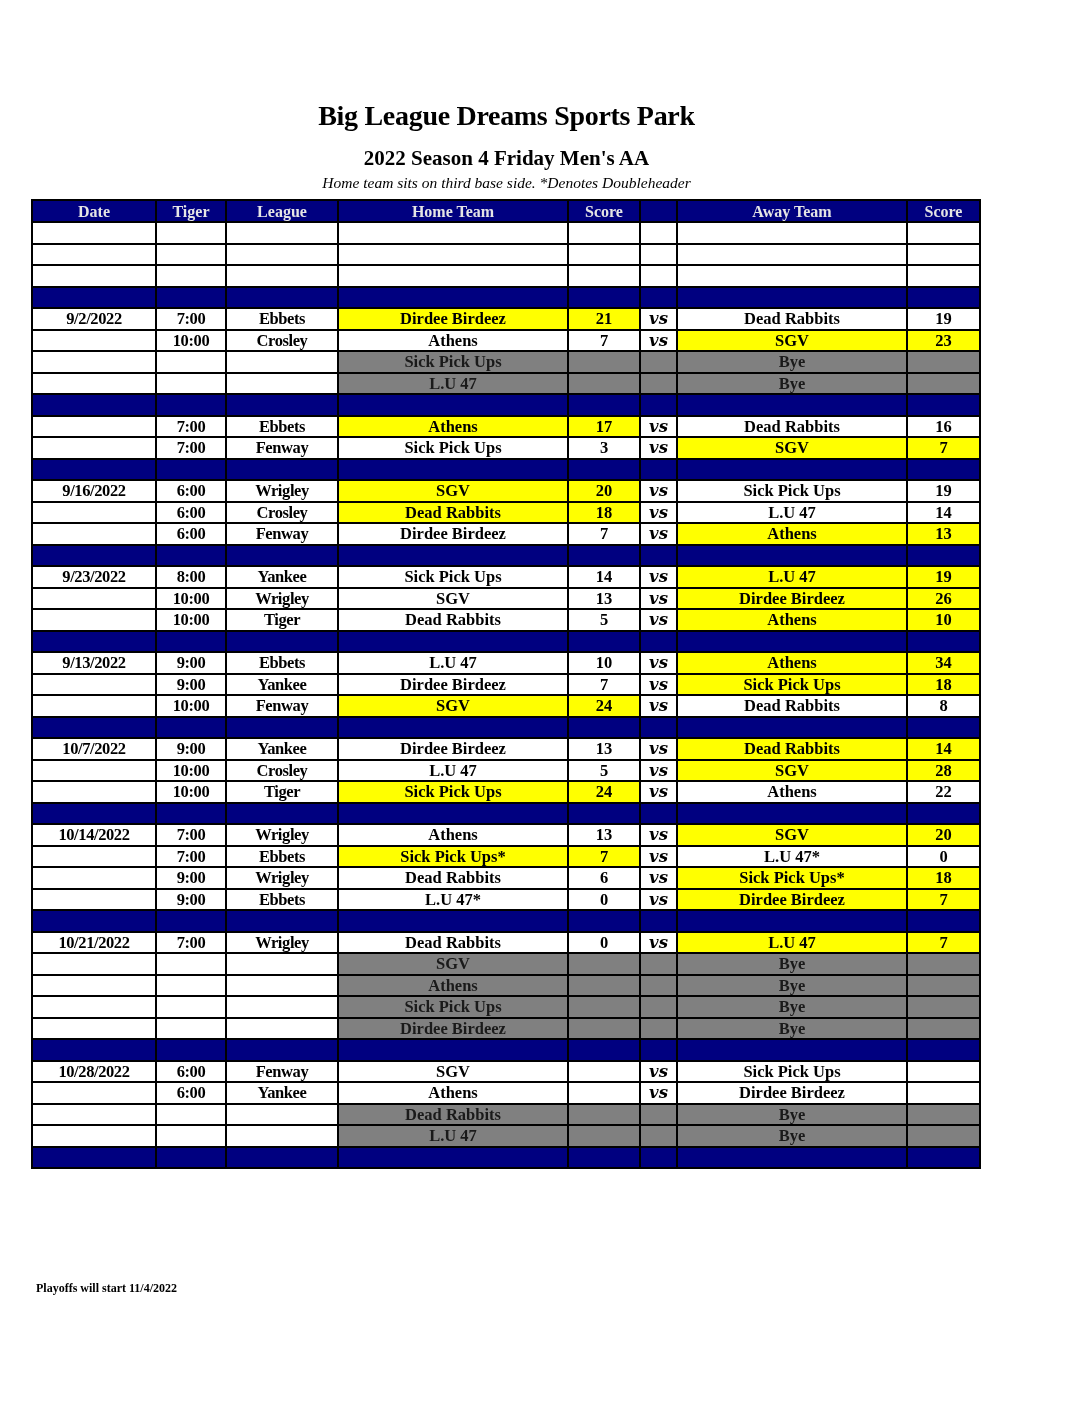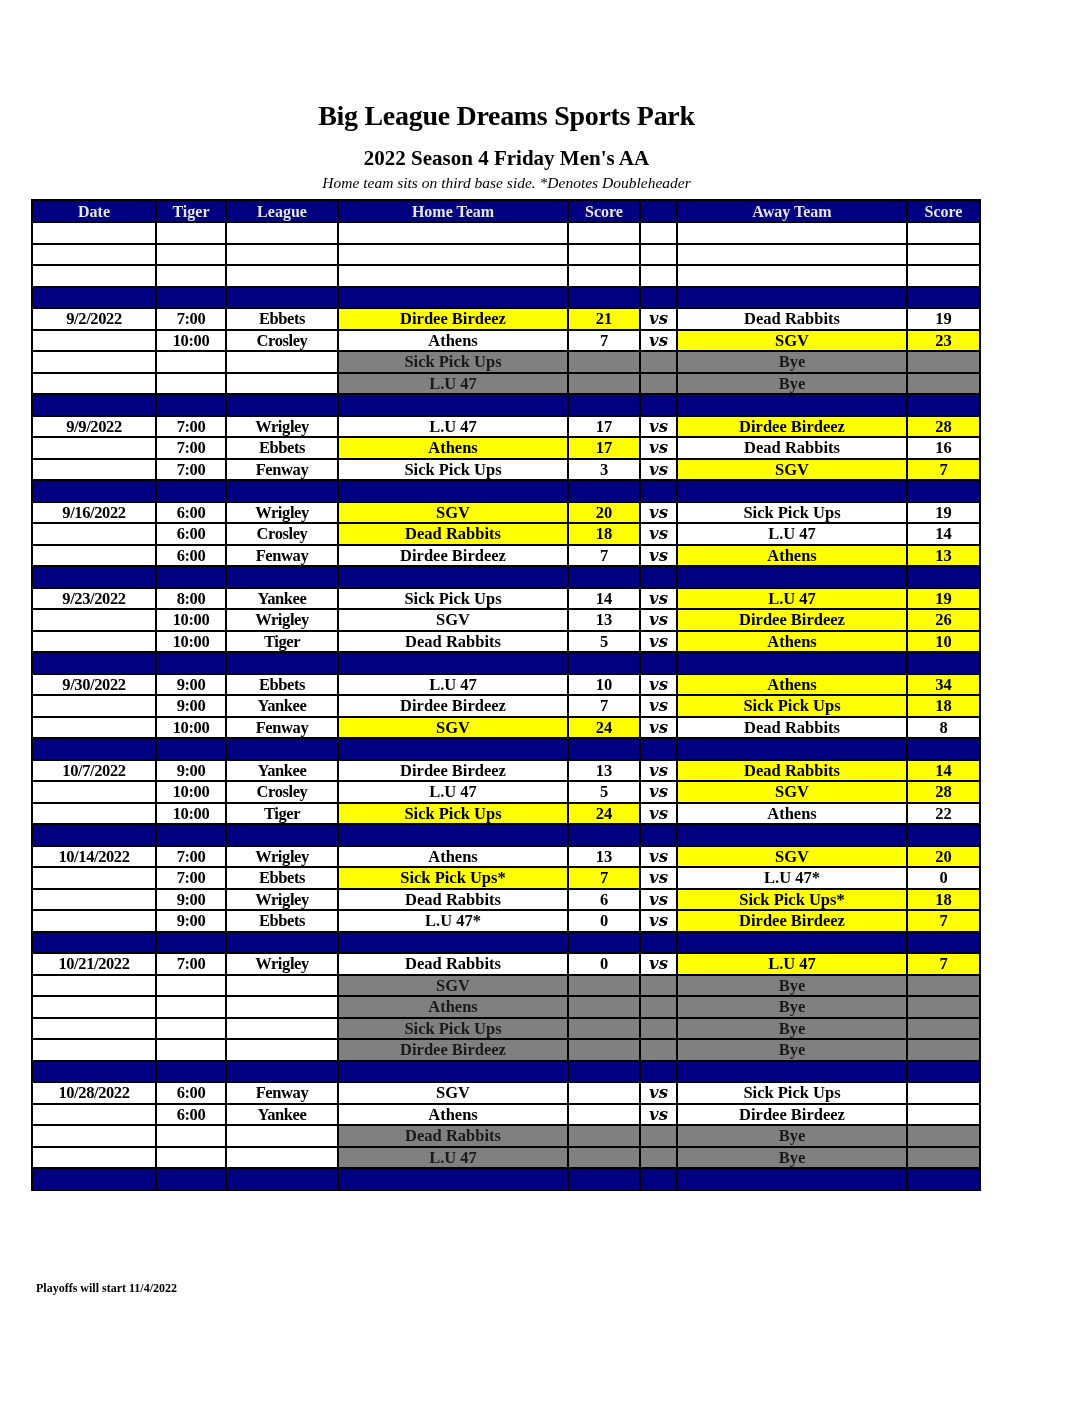--- a/index.html
+++ b/index.html
@@ -139,30 +139,20 @@
         <td class="date"></td>
         <td class="time"></td>
         <td class="replica"></td>
         <td></td>
         <td></td>
         <td class="vs"></td>
         <td></td>
         <td></td>
       </tr>
       <tr>
-        <td class="date">9/9/2022</td>
-        <td class="time">7:00</td>
-        <td class="replica">Wrigley</td>
-        <td>L.U 47</td>
-        <td>17</td>
-        <td class="vs">vs</td>
-        <td class="win">Dirdee Birdeez</td>
-        <td class="win">28</td>
-      </tr>
-      <tr>
         <td class="date"></td>
         <td class="time">7:00</td>
         <td class="replica">Ebbets</td>
         <td class="win">Athens</td>
         <td class="win">17</td>
         <td class="vs">vs</td>
         <td>Dead Rabbits</td>
         <td>16</td>
       </tr>
       <tr>
@@ -259,21 +249,21 @@
         <td class="date"></td>
         <td class="time"></td>
         <td class="replica"></td>
         <td></td>
         <td></td>
         <td class="vs"></td>
         <td></td>
         <td></td>
       </tr>
       <tr>
-        <td class="date">9/30/2022</td>
+        <td class="date">9/13/2022</td>
         <td class="time">9:00</td>
         <td class="replica">Ebbets</td>
         <td>L.U 47</td>
         <td>10</td>
         <td class="vs">vs</td>
         <td class="win">Athens</td>
         <td class="win">34</td>
       </tr>
       <tr>
         <td class="date"></td>

